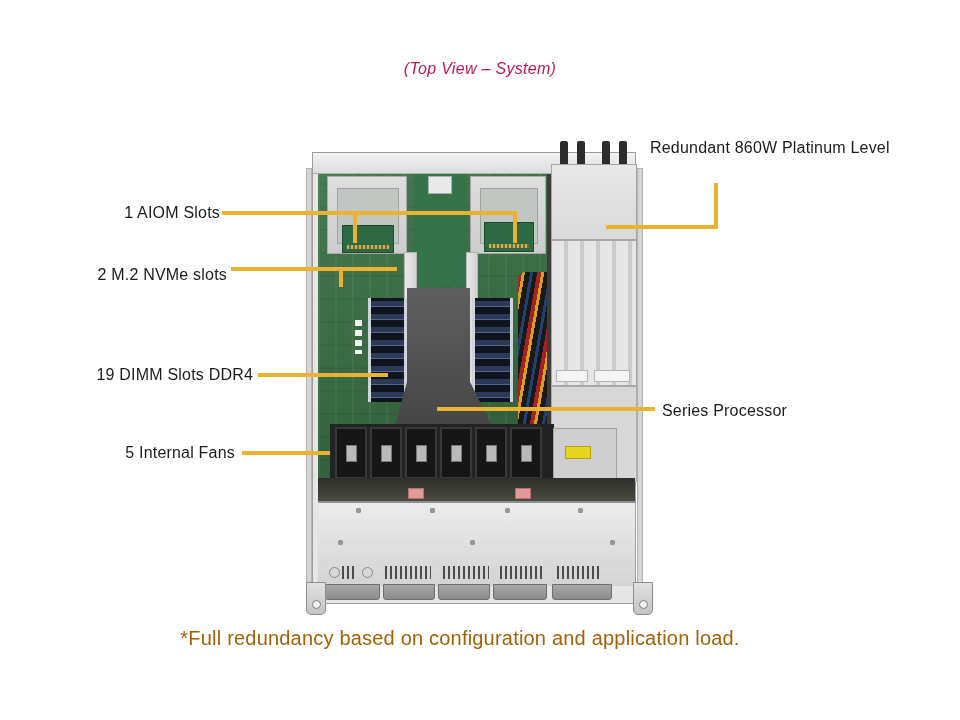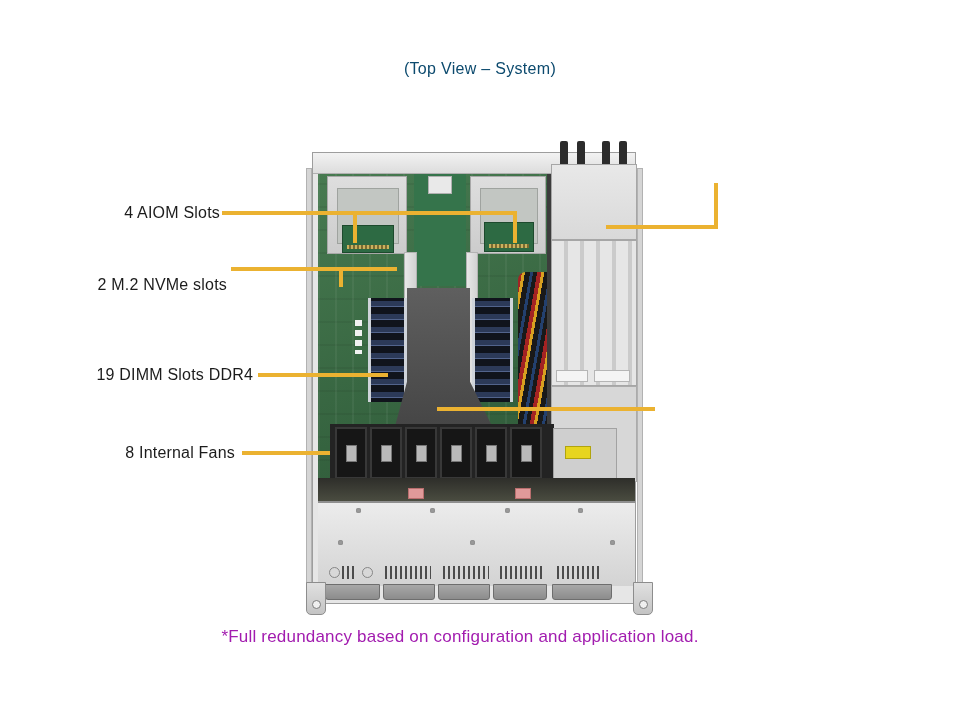--- a/index.html
+++ b/index.html
@@ -2,26 +2,26 @@
 <html><head>
 <meta charset="utf-8">
 <style>
   html,body{margin:0;padding:0;}
   body{
     width:960px;height:720px;position:relative;background:#ffffff;
     font-family:"Liberation Sans", sans-serif;color:#1f1f1f;overflow:hidden;
   }
   .abs{position:absolute;}
   
-  .title{left:0;right:0;top:60px;text-align:center;font-size:16px;color:#0c4a6e;letter-spacing:.3px;}
+  .title{left:0;right:0;top:60px;text-align:center;font-size:16px;font-style:italic;color:#be185d;letter-spacing:.3px;}
   .lbl{font-size:16px;color:#1c1c1c;letter-spacing:.2px;white-space:nowrap;}
   .lbl.right-align{text-align:right;}
   .lbl-2line{line-height:20px;}
   .red{color:#d22a2a;}
-  .footnote{left:0;width:920px;top:627px;text-align:center;font-size:17px;color:#a21caf;letter-spacing:.2px;}
+  .footnote{left:0;width:920px;top:627px;text-align:center;font-size:20px;color:#a16207;letter-spacing:.2px;}
   
   .line{background:#ebb231;}
   
   .chassis{left:312px;top:152px;width:324px;height:452px;background:#e6e6e6;border:1px solid #9d9d9d;box-sizing:border-box;}
   .toprail{left:313px;top:153px;width:322px;height:20px;background:linear-gradient(#f2f2f2,#dddddd);border-bottom:1px solid #b0b0b0;}
   .board{left:318px;top:174px;width:237px;height:310px;background:linear-gradient(160deg,#477a50,#35633f 70%,#2e5738);}
   .board-noise{left:318px;top:174px;width:237px;height:310px;background:
       repeating-linear-gradient(90deg,rgba(255,255,255,.05) 0 2px,transparent 2px 17px),
       repeating-linear-gradient(0deg,rgba(0,0,0,.06) 0 2px,transparent 2px 23px);}
   .bracket{background:linear-gradient(#dedede,#cccccc);border:1px solid #a8a8a8;box-sizing:border-box;}
@@ -172,24 +172,26 @@
 <div class="abs line" style="left:353px;top:213px;width:4px;height:30px;"></div>
 <div class="abs line" style="left:513px;top:213px;width:4px;height:30px;"></div>
 <div class="abs line" style="left:231px;top:267px;width:166px;height:4px;"></div>
 <div class="abs line" style="left:339px;top:269px;width:4px;height:18px;"></div>
 <div class="abs line" style="left:258px;top:373px;width:130px;height:4px;"></div>
 <div class="abs line" style="left:242px;top:451px;width:88px;height:4px;"></div>
 <div class="abs line" style="left:437px;top:407px;width:218px;height:4px;"></div>
 <div class="abs line" style="left:714px;top:183px;width:4px;height:46px;"></div>
 <div class="abs line" style="left:606px;top:225px;width:112px;height:4px;"></div>
 
-<div class="abs lbl right-align" style="left:60px;top:204px;width:160px;">4 AIOM Slots</div>
-<div class="abs lbl right-align" style="left:60px;top:276px;width:167px;">2 M.2 NVMe slots</div>
+<div class="abs lbl right-align" style="left:60px;top:204px;width:160px;">1 AIOM Slots</div>
+<div class="abs lbl right-align" style="left:60px;top:266px;width:167px;">2 M.2 NVMe slots</div>
 <div class="abs lbl right-align" style="left:60px;top:366px;width:193px;">19 DIMM Slots DDR4</div>
-<div class="abs lbl right-align" style="left:60px;top:444px;width:175px;">8 Internal Fans</div>
+<div class="abs lbl right-align" style="left:60px;top:444px;width:175px;">5 Internal Fans</div>
 
 <div class="abs lbl lbl-2line" style="left:650px;top:138px;">
+  <div>Redundant 860W Platinum Level</div>
 </div>
 
 <div class="abs lbl lbl-2line" style="left:662px;top:401px;">
+  <div>Series Processor</div>
 </div>
 
 <div class="abs footnote">*Full redundancy based on configuration and application load.</div>
 
 </body></html>

